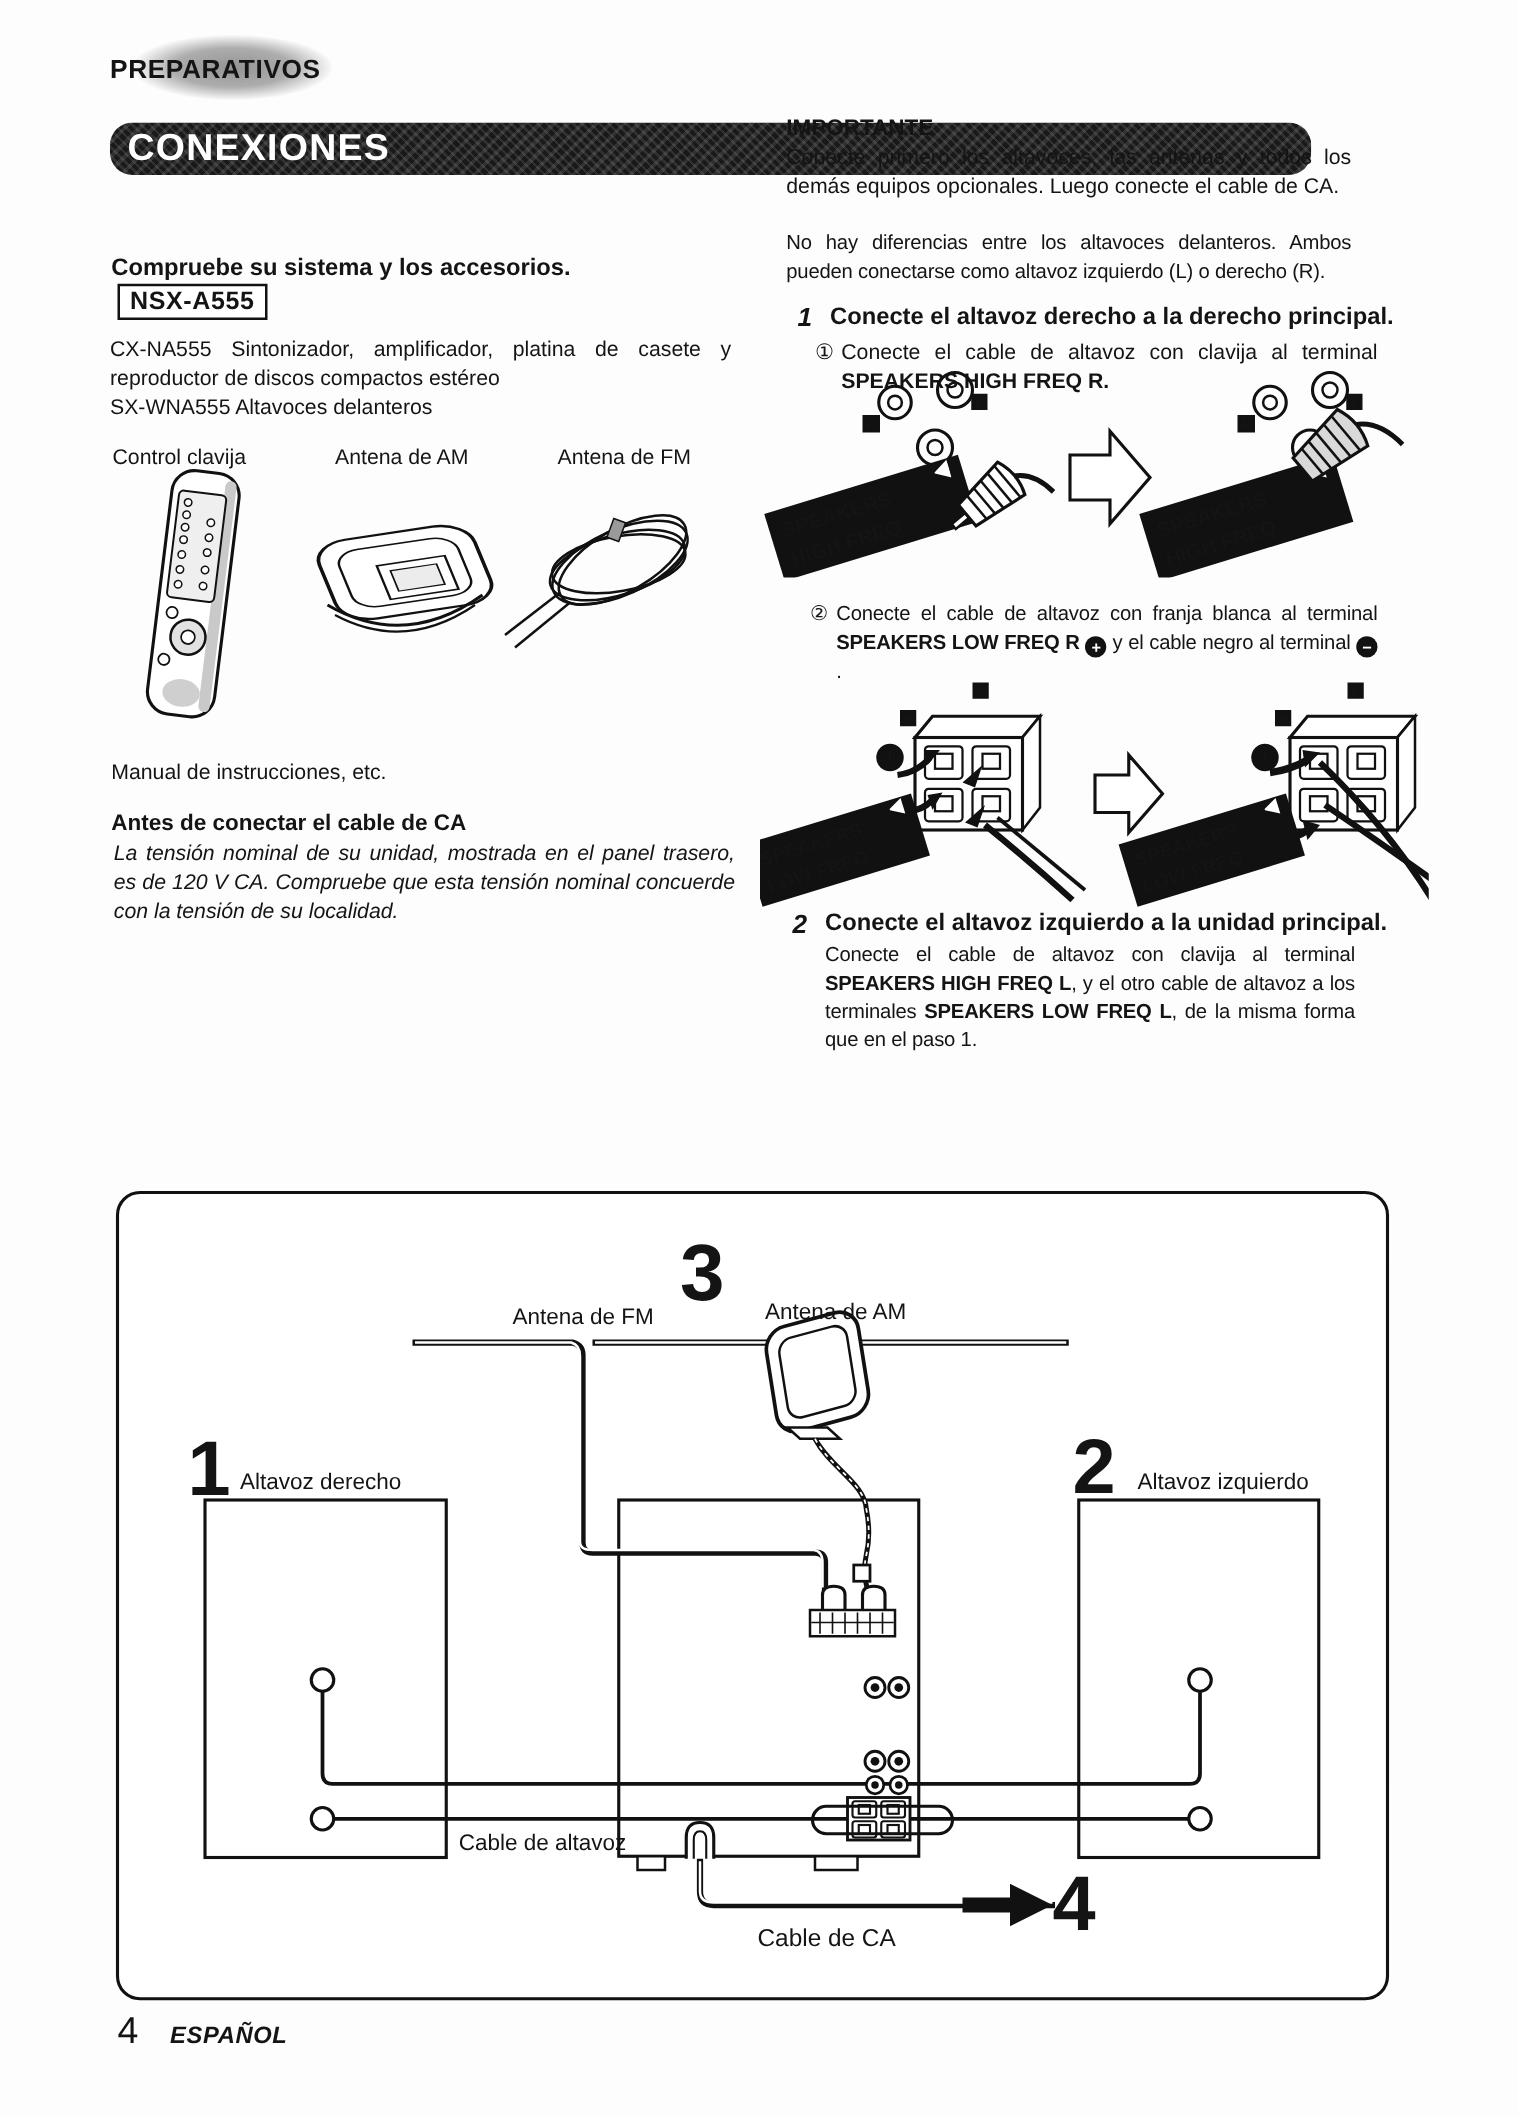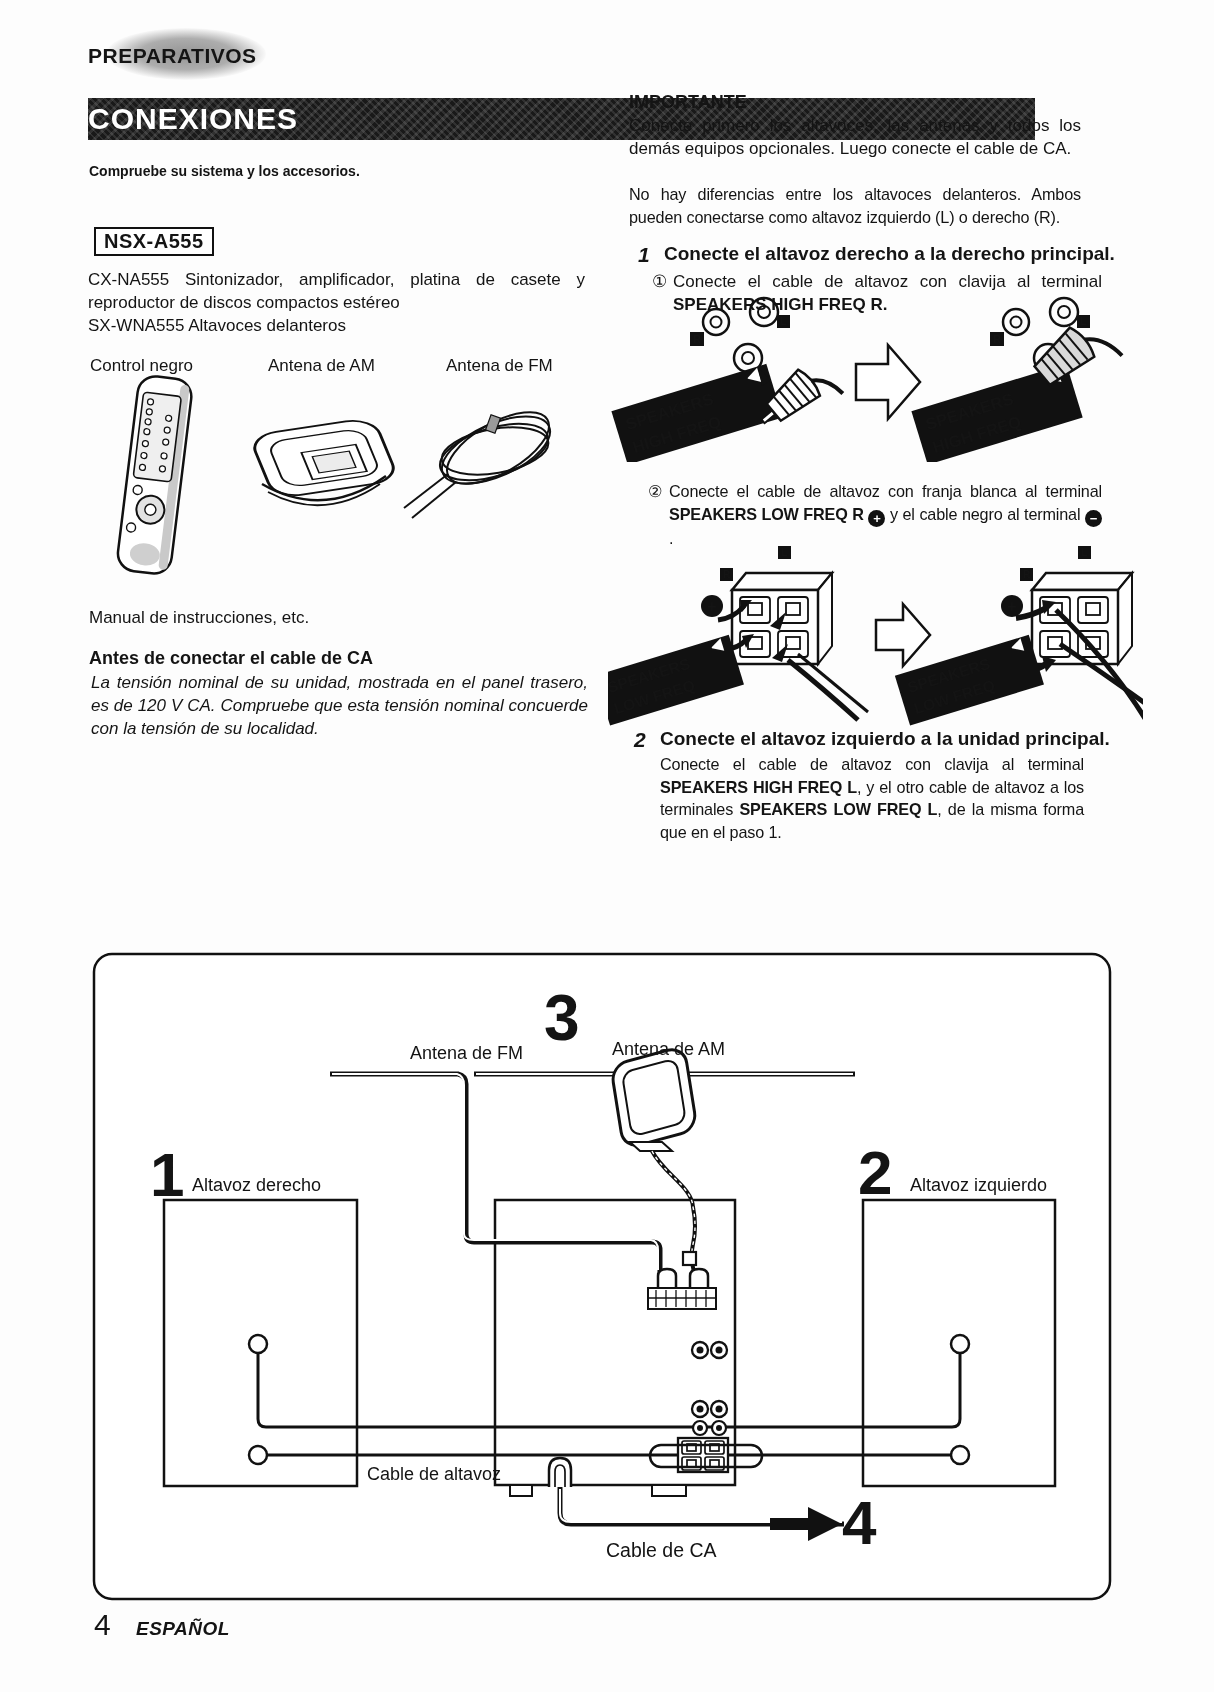--- a/index.html
+++ b/index.html
@@ -12,28 +12,29 @@
   .just{text-align:justify;}
   .b{font-weight:bold;}
   .body-txt{font-size:17px;line-height:23px;}
   .cond{font-size:16.2px;line-height:22.5px;letter-spacing:-0.15px;}
   .tab-blob{
     width:160px;height:52px;border-radius:50%;
     background:radial-gradient(ellipse at center,#949494 0%,#adadad 42%,rgba(173,173,173,0) 72%);
   }
   .tab-title{font-size:21px;font-weight:bold;letter-spacing:.5px;text-align:center;}
   .banner{
-    height:42px;line-height:42px;padding-left:0;color:#fff;
+    height:42px;line-height:42px;padding-left:14px;color:#fff;
     font-size:30px;font-weight:bold;letter-spacing:1px;
     background:
       repeating-linear-gradient(45deg, rgba(255,255,255,.10) 0 2px, rgba(0,0,0,0) 2px 5px),
       repeating-linear-gradient(-45deg, rgba(120,120,120,.25) 0 3px, rgba(0,0,0,0) 3px 8px),
       #191919;
+    border-radius: 18px;
   }
-  .h-bold{font-size:14px;font-weight:bold;}
+  .h-bold{font-size:19px;font-weight:bold;margin-top:41px;}
   .model-badge{
     display:inline-block;border:2.5px solid #111;padding:1px 8px;
     font-size:20px;font-weight:bold;letter-spacing:.5px;background:#fff;
   }
   .acc-label{font-size:17px;}
   .step-num{font-size:21px;font-weight:bold;font-style:italic;}
   .step-head{font-size:19px;font-weight:bold;}
   .substep{padding-left:21px;}
   .substep .marker{display:inline-block;width:21px;margin-left:-21px;}
   .pm{
@@ -58,21 +59,21 @@
 
 <div class="abs h-bold" style="left:89px;top:163px;">Compruebe su sistema y los accesorios.</div>
 
 <div class="abs" style="left:94px;top:227px;text-decoration:underline;">
   <span class="model-badge">NSX-A555</span>
 </div>
 
 <div class="abs body-txt just" style="left:88px;top:268px;width:497px;">CX-NA555 Sintonizador, amplificador, platina de casete y reproductor de discos compactos estéreo</div>
 <div class="abs body-txt" style="left:88px;top:314px;width:497px;">SX-WNA555 Altavoces delanteros</div>
 
-<div class="abs acc-label" style="left:90px;top:356px;">Control negro</div>
+<div class="abs acc-label" style="left:90px;top:356px;">Control clavija</div>
 <div class="abs acc-label" style="left:268px;top:356px;">Antena de AM</div>
 <div class="abs acc-label" style="left:446px;top:356px;">Antena de FM</div>
 
 <svg class="abs" style="left:110px;top:372px;" width="90" height="212" viewBox="0 0 90 212">
   <g transform="rotate(7 45 100)">
     <rect x="18" y="5" width="54" height="196" rx="18" fill="#fff" stroke="#111" stroke-width="2.5"></rect>
     <rect x="60" y="10" width="9" height="186" rx="4.5" fill="#c9c9c9"></rect>
     <rect x="24" y="22" width="38" height="86" rx="4" fill="#efefef" stroke="#111" stroke-width="1.6"></rect>
     <g fill="#fff" stroke="#111" stroke-width="1.2">
       <circle cx="32" cy="31" r="3"></circle>

